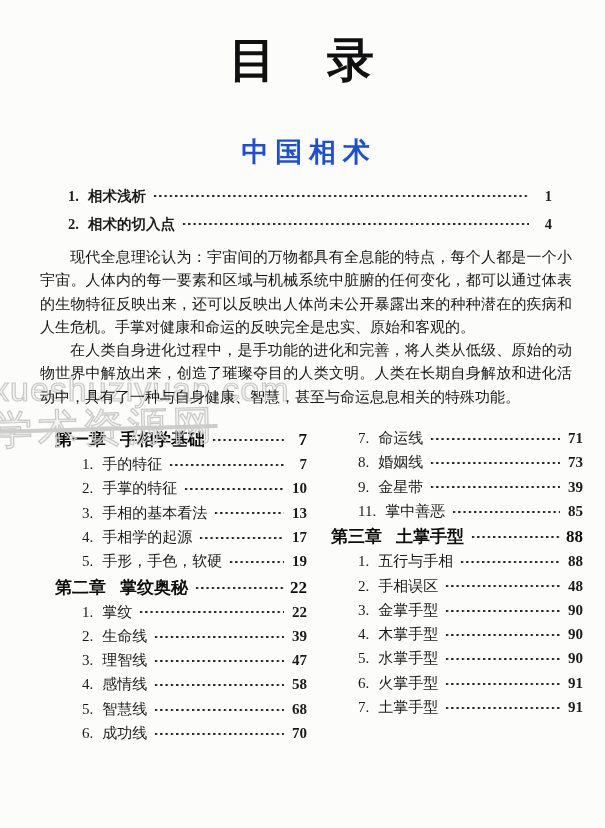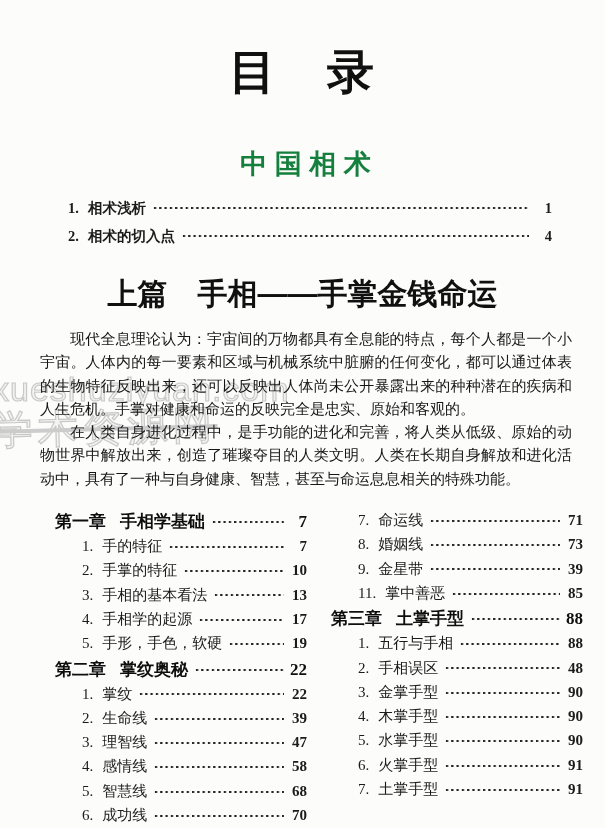--- a/index.html
+++ b/index.html
@@ -8,42 +8,42 @@
     background: #f4f4f2;
     font-family: "Liberation Serif", serif;
     color: #1b1b1b;
   }
   .page {
     position: relative;
     width: 605px; height: 828px;
     background: #fcfcfb;
     overflow: hidden;
     box-sizing: border-box;
-    padding-top: 46px;
+    padding-top: 34px;
   }
 
   
   .main-title {
     margin: 0;
     text-align: center;
     font-family: "Liberation Sans", sans-serif;
     font-weight: bold;
     font-size: 47px;
     line-height: 52px;
     color: #101010;
     letter-spacing: 2px;
   }
   .section-title {
     margin: 50px 0 0 6px;
     text-align: center;
-    font-family: Liberation Sans, sans-serif;
+    font-family: Liberation Serif, serif;
     font-weight: bold;
     font-size: 27px;
     line-height: 32px;
-    color: #15803d;
+    color: #1d4ed8;
   }
   .part-title {
     margin: 30px 0 0 0;
     text-align: center;
     font-family: "Liberation Sans", sans-serif;
     font-weight: bold;
     font-size: 30px;
     line-height: 40px;
     color: #101010;
   }
@@ -153,21 +153,20 @@
       </div>
 
       <div class="toc-row item">
         <span class="num">2.</span>
         <span class="label">相术的切入点</span>
         <span class="leader"></span>
         <span class="pg">4</span>
       </div>
     </div>
 
-  <h2 class="part-title">上篇　手相——手掌金钱命运</h2>
 
   <div class="watermark">
     <div class="wm-en">xueshuziyuan.com</div>
     <div class="wm-zh">学术资源网</div>
   </div>
 
   <div class="intro">
     <p>现代全息理论认为：宇宙间的万物都具有全息能的特点，每个人都是一个小宇宙。人体内的每一要素和区域与机械系统中脏腑的任何变化，都可以通过体表的生物特征反映出来，还可以反映出人体尚未公开暴露出来的种种潜在的疾病和人生危机。手掌对健康和命运的反映完全是忠实、原始和客观的。</p>
     <p>在人类自身进化过程中，是手功能的进化和完善，将人类从低级、原始的动物世界中解放出来，创造了璀璨夺目的人类文明。人类在长期自身解放和进化活动中，具有了一种与自身健康、智慧，甚至与命运息息相关的特殊功能。</p>
   </div>

